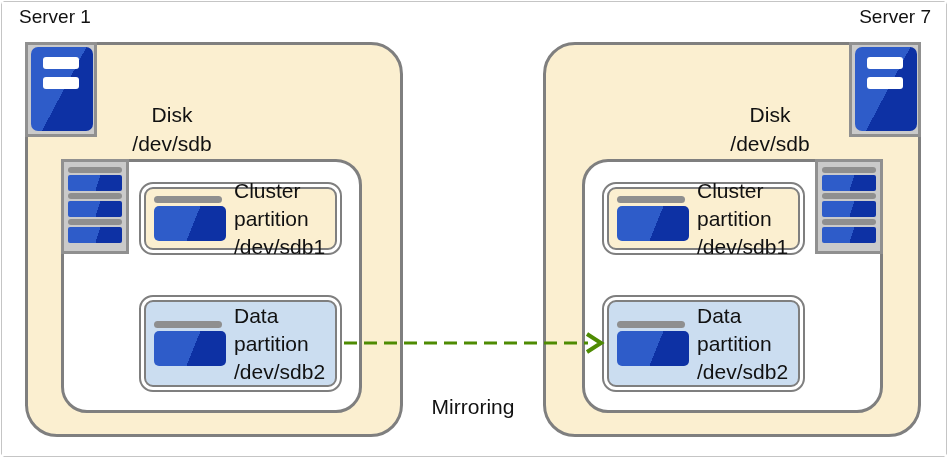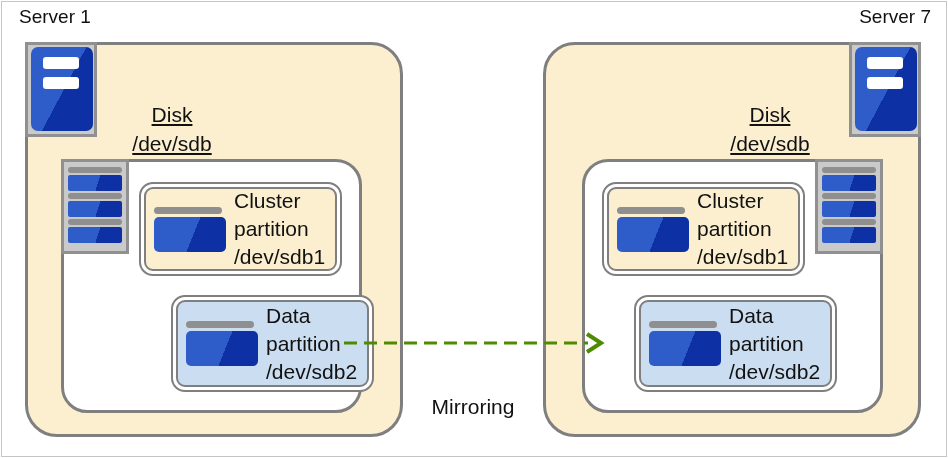--- a/index.html
+++ b/index.html
@@ -8,21 +8,21 @@
     --blue-light:#2E5CC9; --blue-dark:#0D31A4; --green:#4E8B02;
     --text:#111111; --frame:#C5C5C5;
   }
   *{box-sizing:border-box; margin:0; padding:0;}
   body{
     font-family:"Liberation Sans","DejaVu Sans",sans-serif;
     background:#ffffff; color:var(--text);
   }
   .canvas{
     position:relative; width:948px; height:458px;
-    background:#ffffff; overflow:hidden;
+    background:#ffffff; overflow:hidden;border-radius:8px;
   }
   .frame{
     position:absolute; inset:1px; border:1px solid var(--frame);
     pointer-events:none; z-index:9;
   }
   .server-label{
     position:absolute; top:6px; font-size:19px; line-height:22px; color:var(--text);
     white-space:nowrap; z-index:5;
   }
   .server-box{
@@ -58,29 +58,29 @@
   }
   .dbar{width:100%; border-radius:3px;}
   .dbar.g{height:6px; background:var(--bar-gray);}
   .dbar.b{
     height:16px; border-radius:2px;
     background:linear-gradient(108deg, var(--blue-light) 55%, var(--blue-dark) 55%);
   }
   
   .disk-label{
     position:absolute; top:100px; width:120px; text-align:center;
-    font-size:21px; line-height:29px; z-index:3; color:var(--text);text-decoration:underline;
+    font-size:21px; line-height:29px; z-index:3; color:var(--text);
   }
   
   .pbox{
-    position:absolute; width:203px; height:94px;
+    position:absolute; width:203px; height:73px;
     border:2px solid var(--border-gray); border-radius:14px;
     background:#ffffff; padding:3px; z-index:3;
   }
-  .pbox.data{height:97px;margin-left:32px;}
+  .pbox.data{height:97px;}
   .pbox-inner{
     width:100%; height:100%;
     border:2px solid var(--border-gray); border-radius:9px;
     display:flex; align-items:center; gap:8px; padding-left:8px;
   }
   .pbox-inner.cream-fill{background:var(--cream);}
   .pbox-inner.blue-fill{background:var(--data-blue);}
   .picon{width:72px; flex:0 0 72px;}
   .picon-bar{
     width:68px; height:7px; border-radius:4px;

